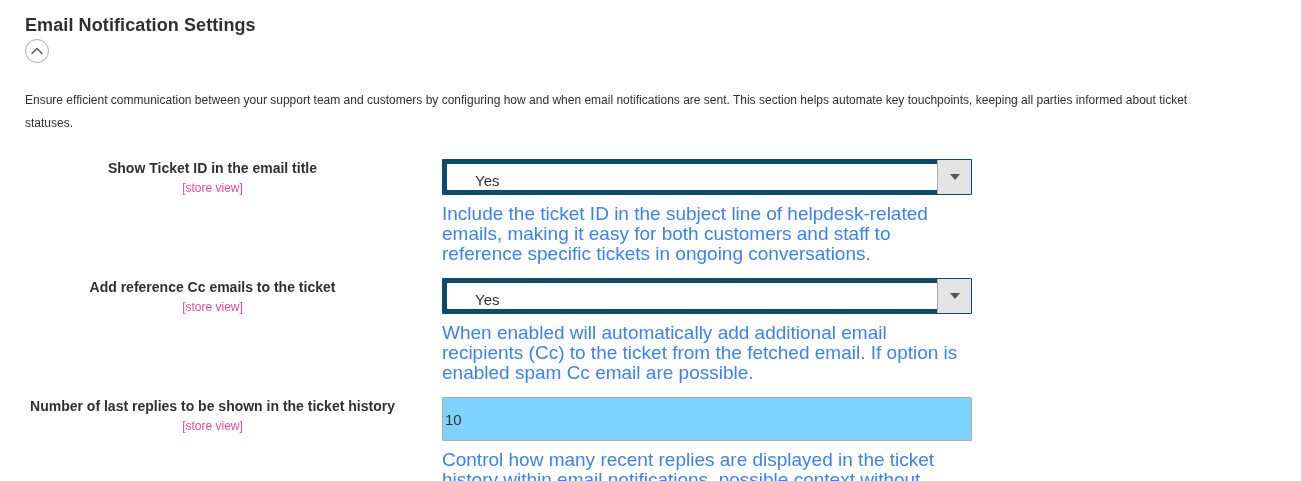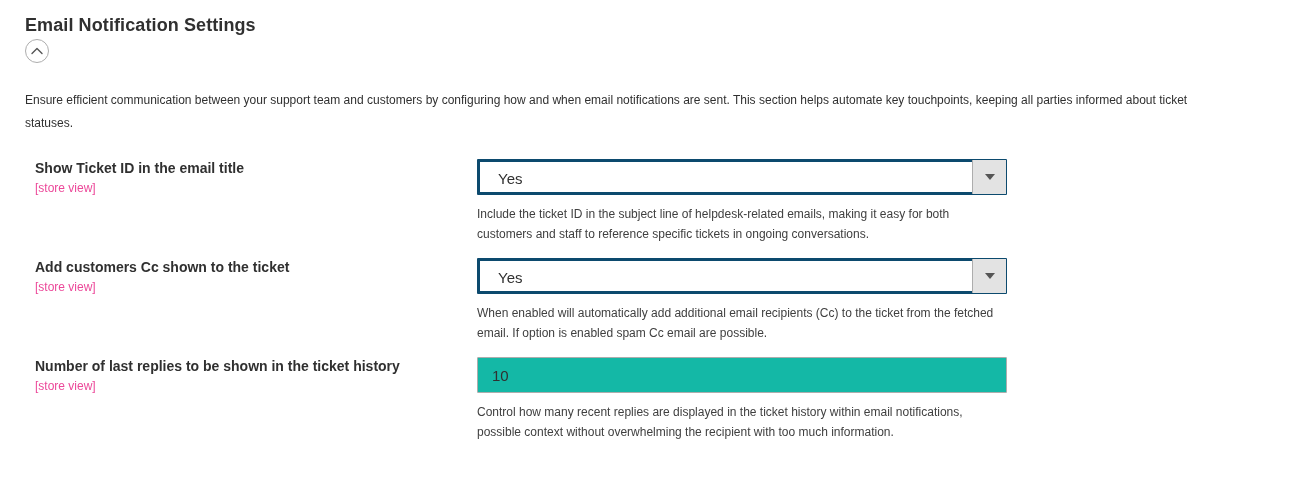--- a/index.html
+++ b/index.html
@@ -64,24 +64,23 @@
   .fields {
     margin-top: 24px;
   }
   .field-row {
     display: flex;
     align-items: flex-start;
     margin-bottom: 10px;
   }
   .field-label-col {
     width: 425px;
-    text-align: left;
+    text-align: center;
     padding-right: 0;
     box-sizing: border-box;
-    margin-left: 35px;
   }
   .field-label {
     font-size: 14px;
     font-weight: bold;
     color: #303030;
     line-height: 19px;
     display: block;
   }
   .field-scope {
     font-size: 12px;
@@ -100,27 +99,27 @@
     height: 36px;
     box-sizing: border-box;
   }
   select.magento-select {
     -webkit-appearance: none;
     -moz-appearance: none;
     appearance: none;
     width: 530px;
     height: 36px;
     box-sizing: border-box;
-    border: 3px solid #0c4a6e;
+    border: 5px solid #0c4a6e;
     border-radius: 1px;
     background: #ffffff;
     font-size: 15px;
     font-family: "Liberation Sans", sans-serif;
     color: #303030;
-    padding: 0 48px 0 18px;
+    padding: 0 48px 0 28px;
     line-height: 34px;
   }
   .select-arrow-box {
     position: absolute;
     right: 1px;
     top: 1px;
     width: 34px;
     height: 34px;
     background: #e3e3e3;
     border-left: 1px solid #adadad;
@@ -131,35 +130,35 @@
     box-sizing: border-box;
   }
   .select-arrow-box .caret {
     width: 0; height: 0;
     border-left: 5px solid transparent;
     border-right: 5px solid transparent;
     border-top: 6px solid #555;
   }
   input.magento-input {
     width: 530px;
-    height: 36px;
+    height: 44px;
     box-sizing: border-box;
     border: 1px solid #adadad;
     border-radius: 1px;
-    background: #14b8a6;
+    background: #7dd3fc;
     font-size: 15px;
     font-family: "Liberation Sans", sans-serif;
     color: #303030;
-    padding: 0 14px;
+    padding: 0 2px;
   }
   .field-note {
     margin-top: 9px;
-    font-size: 12px;
+    font-size: 19px;
     line-height: 20px;
-    color: #404040;
+    color: #3b82f6;
     width: 530px;
   }
 </style>
 </head>
 <body>
 
 <div class="panel">
 
   <div class="section-header">
     <h2 class="section-title">Email Notification Settings</h2>
@@ -187,21 +186,21 @@
           <div class="select-arrow-box">
               <span class="caret"></span>
             </div>
         </div>
         <div class="field-note">Include the ticket ID in the subject line of helpdesk-related emails, making it easy for both customers and staff to reference specific tickets in ongoing conversations.</div>
       </div>
     </div>
 
     <div class="field-row" style="margin-top:14px;">
       <div class="field-label-col">
-        <span class="field-label">Add customers Cc shown to the ticket</span>
+        <span class="field-label">Add reference Cc emails to the ticket</span>
         <span class="field-scope">[store view]</span>
       </div>
       <div class="field-control-col">
         <div class="select-wrap">
           <select class="magento-select">
             <option>Yes</option>
           </select>
           <div class="select-arrow-box">
               <span class="caret"></span>
             </div>

